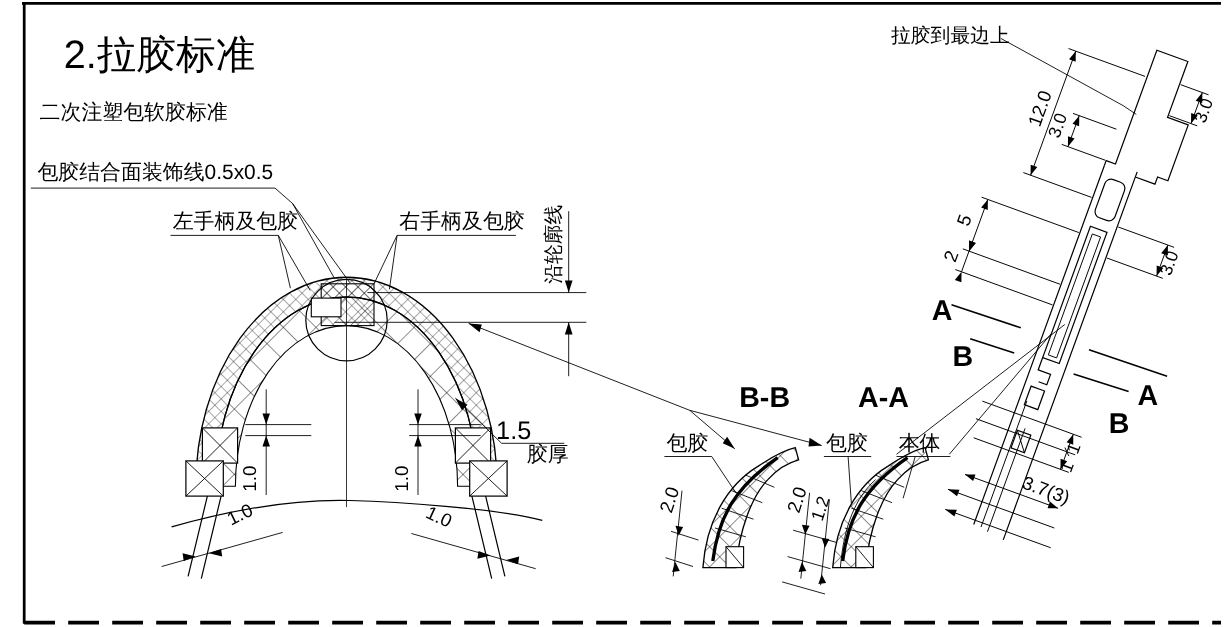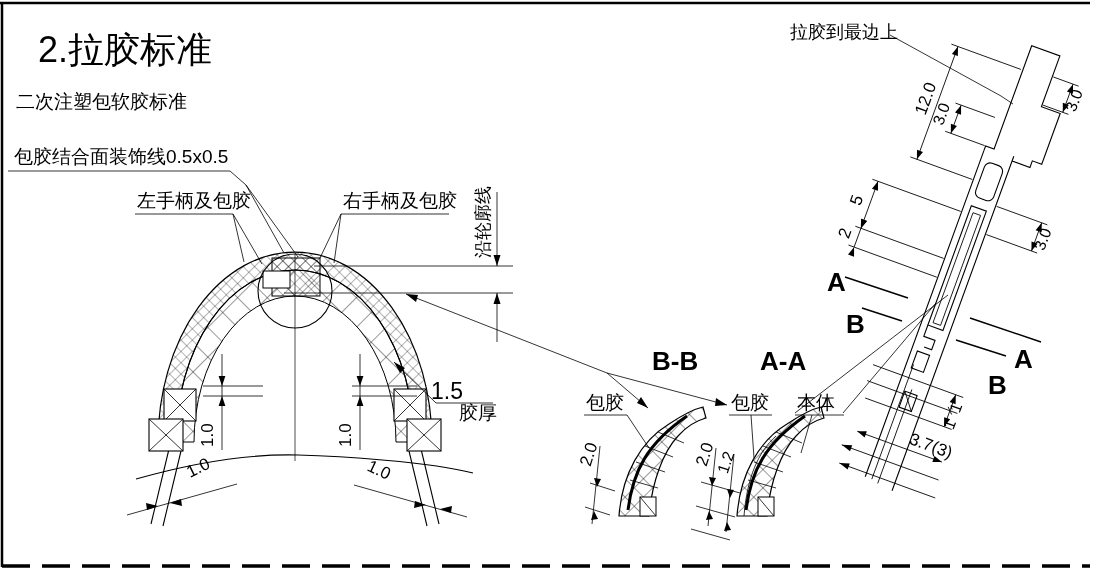--- a/index.html
+++ b/index.html
@@ -1,17 +1,17 @@
 <!DOCTYPE html>
 <html><head>
 <meta charset="utf-8">
 <style>
   html,body{margin:0;padding:0;background:#fff;}
   #canvas{position:relative;width:1090px;height:570px;background:#ffffff;overflow:hidden;
-          font-family:"Liberation Sans", sans-serif;}
+          font-family:"Liberation Sans", sans-serif;padding-left:20px;}
   svg text{font-family:"Liberation Sans", sans-serif; fill:#000;}
   .cad{stroke:#000;fill:none;stroke-width:1.1;}
   .thin{stroke:#000;fill:none;stroke-width:0.8;}
   .thick{stroke:#000;fill:none;stroke-width:3;}
   .arr{fill:#000;stroke:none;}
 </style>
 </head>
 <body>
 
 <div id="canvas">

